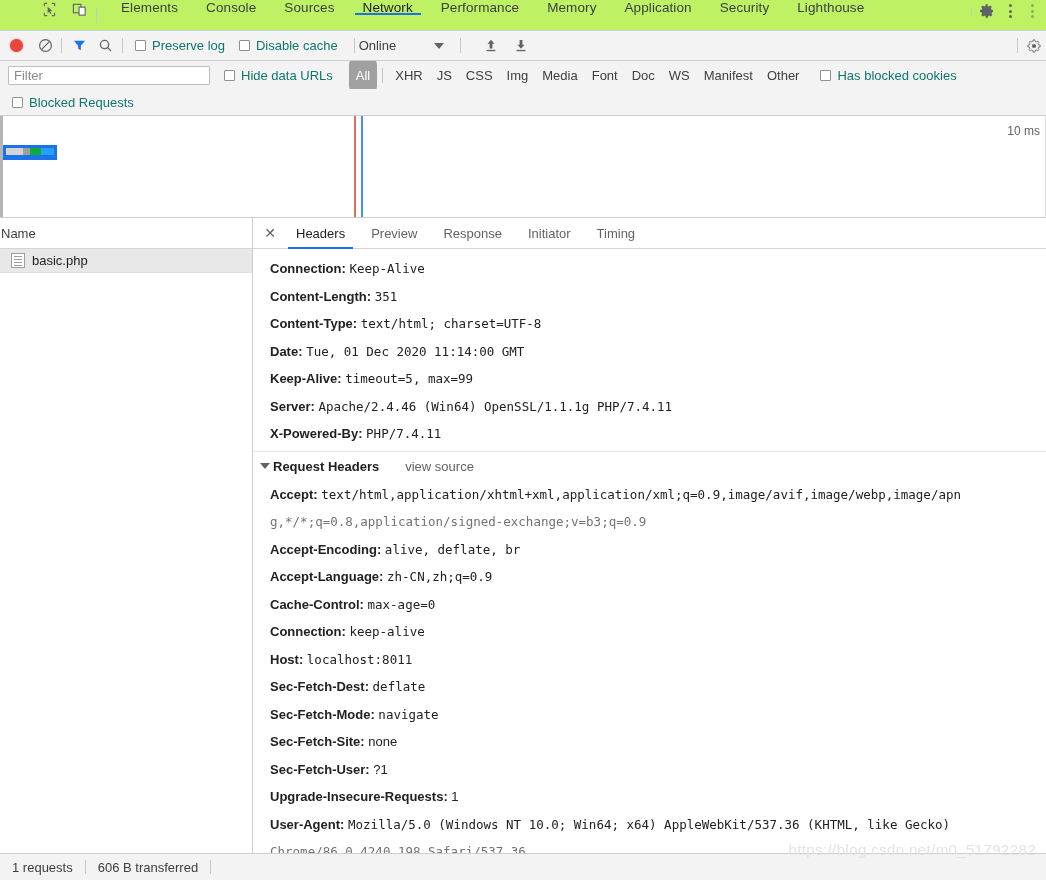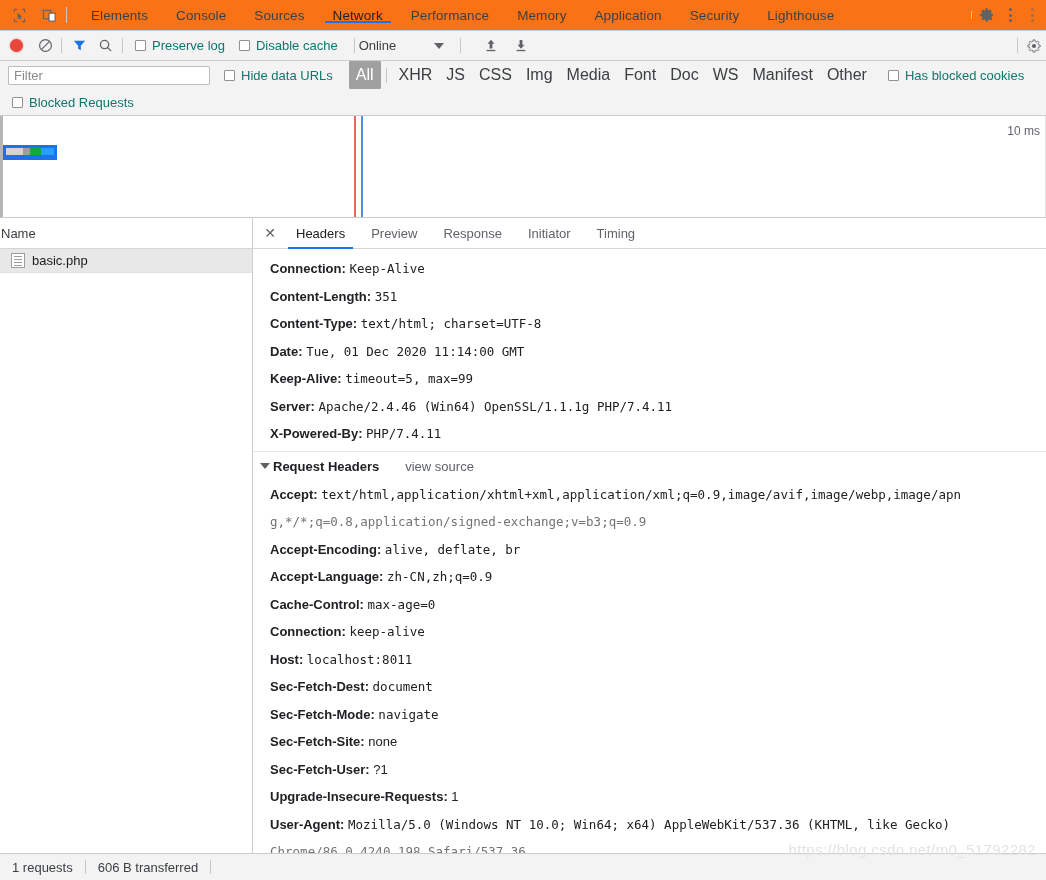--- a/index.html
+++ b/index.html
@@ -22,25 +22,26 @@
     height: 880px;
     background: #ffffff;
     display: flex;
     flex-direction: column;
   }
 
   
   .devtools-tabbar {
     height: 30px;
     min-height: 30px;
-    background: #f97316;
+    background: #bef264;
     border-bottom: 1px solid #cdcdcd;
     display: flex;
-    align-items: center;
-    position: relative;
+    align-items: flex-start;
+    position: relative;
+    padding-left: 30px;
   }
   .tb-icons {
     display: flex;
     align-items: center;
     padding: 0 6px 0 10px;
     gap: 12px;
   }
   .tb-icon {
     width: 18px;
     height: 18px;
@@ -192,21 +193,21 @@
   }
   .filter-input::placeholder { color: #8a8a8a; }
   .hide-urls { margin-left: 14px; }
   .type-pills {
     display: flex;
     align-items: center;
     gap: 0px;
     margin-left: 2px;
   }
   .pill {
-    font-size: 16px;
+    font-size: 13px;
     color: #3c4043;
     padding: 12px 7px;
     border-radius: 9px;
     white-space: nowrap;
   }
   .pill.active {
     background: #a0a0a0;
     color: #fff;
   }
   .pill-sep {
@@ -765,21 +766,21 @@
         <div class="hdr-line">
           <span class="hdr-name">Connection:</span>
           <span class="hdr-val">keep-alive</span>
         </div>
         <div class="hdr-line">
           <span class="hdr-name">Host:</span>
           <span class="hdr-val">localhost:8011</span>
         </div>
         <div class="hdr-line">
           <span class="hdr-name">Sec-Fetch-Dest:</span>
-          <span class="hdr-val">document</span>
+          <span class="hdr-val">deflate</span>
         </div>
         <div class="hdr-line">
           <span class="hdr-name">Sec-Fetch-Mode:</span>
           <span class="hdr-val">navigate</span>
         </div>
         <div class="hdr-line">
           <span class="hdr-name">Sec-Fetch-Site:</span>
           <span class="hdr-val plain">none</span>
         </div>
         <div class="hdr-line">

